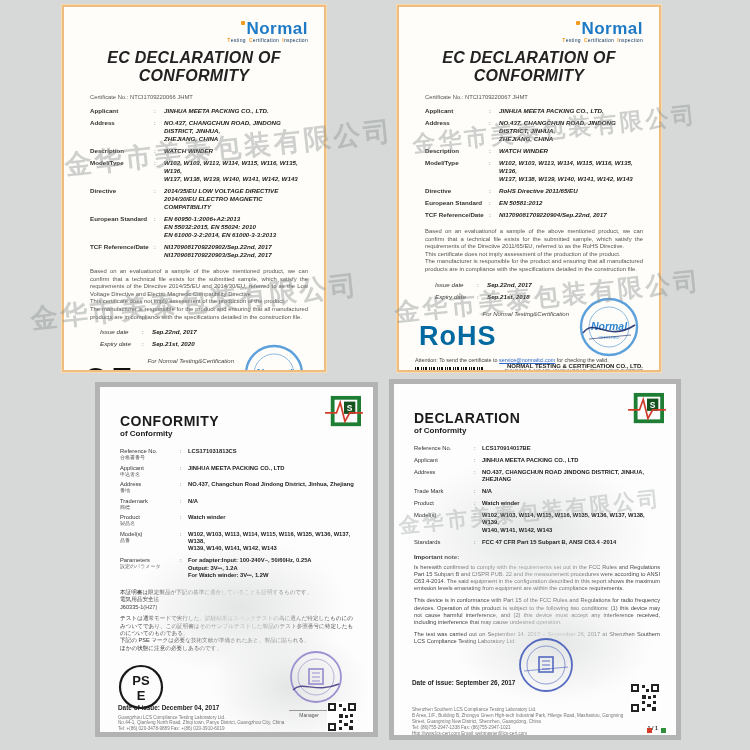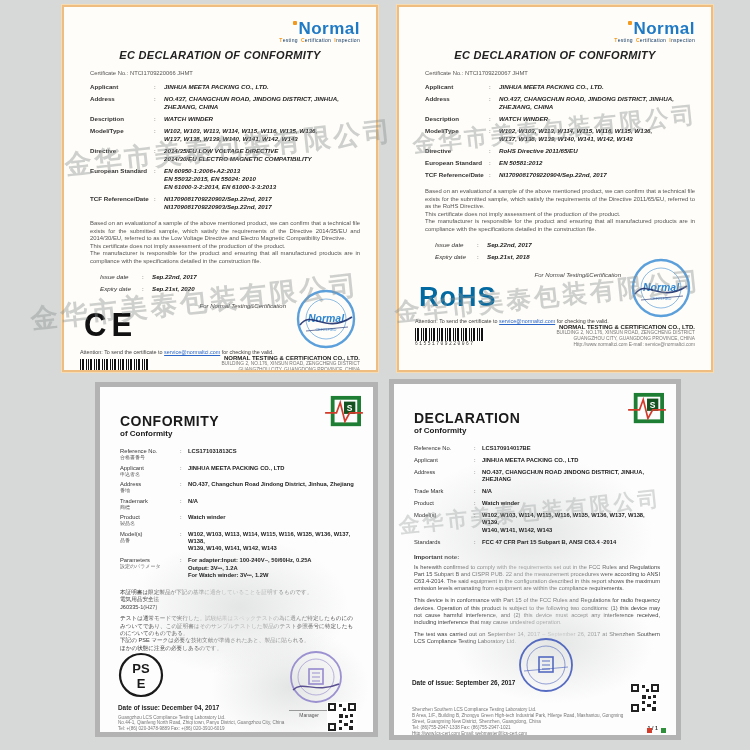--- a/index.html
+++ b/index.html
@@ -8,38 +8,38 @@
     position:relative;
     background:#d7d9d8;
     font-family:"Liberation Sans", sans-serif;
     overflow:hidden;
     color:#333;
   }
   .cert { position:absolute; background:#fffefb; overflow:hidden; }
 
   
   .cert-n {
-    width:316px; height:367px; top:5px;
+    width:264px; height:367px; top:5px;
     border:2px solid #eebd7f;
     outline:1px solid #f6dcb4;
     padding:12px 16px 10px 16px;
     display:flex; flex-direction:column;
     background:#fffdf9;
   }
   #cert-tl { left:62px; }
   #cert-tr { left:397px; }
 
   .n-logo { text-align:right; position:relative; height:22px; flex:none; }
   .n-logo-text { font-size:17px; font-weight:bold; color:#1f7ac6; letter-spacing:.5px; }
   .n-logo-dot { display:inline-block; width:4px; height:4px; background:#f29a1f; border-radius:1px; vertical-align:top; margin-right:1px; margin-top:2px; }
   .n-tagline { font-size:5px; color:#123a63; letter-spacing:.3px; margin-top:-2px; }
   .n-tagline span { display:inline-block; margin-left:3px; }
   .n-tagline span::first-letter { color:#f29a1f; font-weight:bold; }
 
-  .n-title { text-align:center; font-size:11px; font-weight:bold; font-style:italic; color:#222; margin:8px 0 9px 0; letter-spacing:.3px; flex:none; }
+  .n-title { text-align:center; font-size:16px; font-weight:bold; font-style:italic; color:#222; margin:8px 0 9px 0; letter-spacing:.3px; flex:none; }
   .n-certno { font-size:5.8px; color:#555; margin:0 0 7px 10px; flex:none; }
 
   .n-rows { flex:none; }
   .nrow { display:flex; margin:0 0 4px 10px; }
   .nlabel { width:64px; flex:none; font-size:6.2px; font-weight:bold; color:#333; }
   .ncolon { width:10px; flex:none; font-size:6.2px; color:#333; }
   .nval { flex:1; font-size:6.2px; font-style:italic; font-weight:bold; color:#222; line-height:8px; }
   .nval span { display:block; }
 
   .n-para { font-size:5.9px; color:#555; line-height:7.6px; margin:5px 0 0 10px; text-align:justify; flex:none; }
@@ -100,21 +100,21 @@
   .l-bottom { margin-top:auto; position:relative; height:86px; flex:none; }
   .l-issue { position:absolute; left:2px; font-size:6.4px; font-weight:bold; color:#222; }
   #cert-bl .l-issue { top:52px; }
   #cert-br .l-issue { top:28px; }
   .l-footer { position:absolute; left:2px; bottom:0; font-size:4.6px; color:#777; line-height:5.9px; }
   .l-qr { position:absolute; right:0; bottom:2px; }
   .l-page { position:absolute; right:2px; bottom:14px; font-size:5.4px; font-weight:bold; color:#333; }
   .l-manager { position:absolute; right:28px; top:58px; font-size:5px; color:#555; border-top:1px solid #999; padding:1px 10px 0 10px; }
   .l-stamp-bl { position:absolute; right:14px; top:-2px; }
   .l-stamp-br { position:absolute; right:86px; top:-14px; }
-  .l-pse { position:absolute; left:2px; top:0;text-align:right; }
+  .l-pse { position:absolute; left:2px; top:12px;text-align:right; }
 
   .deco { position:absolute; width:5px; height:5px; }
 
   
   .wm {
     position:absolute; white-space:nowrap; pointer-events:none;
     color:rgba(138,145,145,.42); font-weight:600; letter-spacing:3px;
     transform:rotate(-6deg);
     font-family:"DejaVu Sans", sans-serif;
   }

